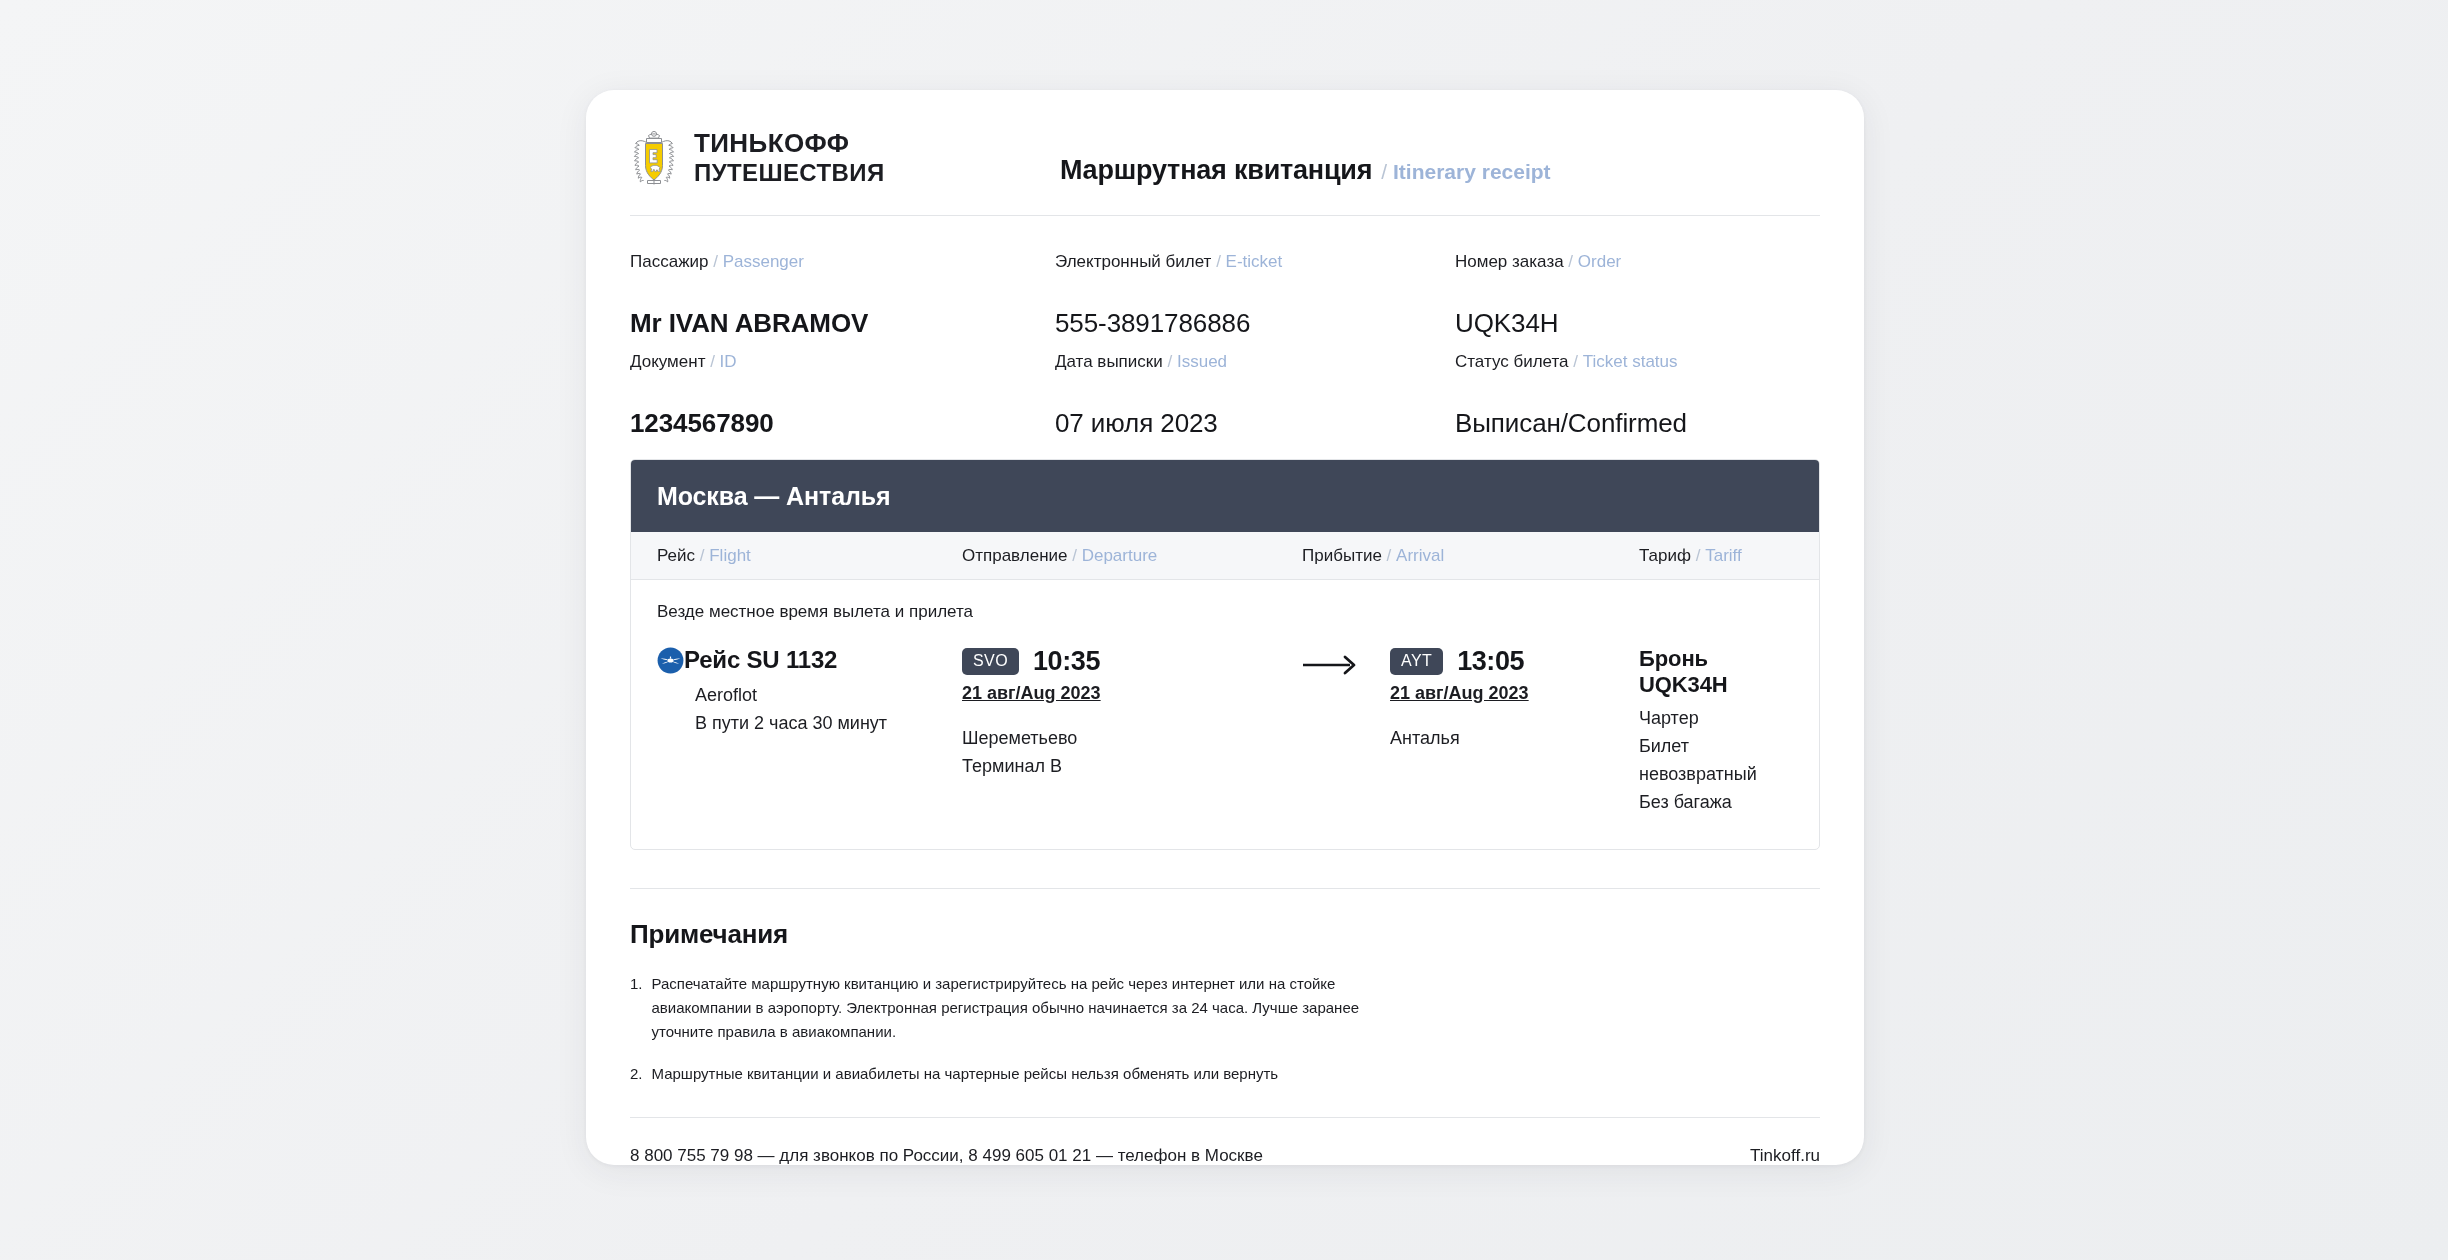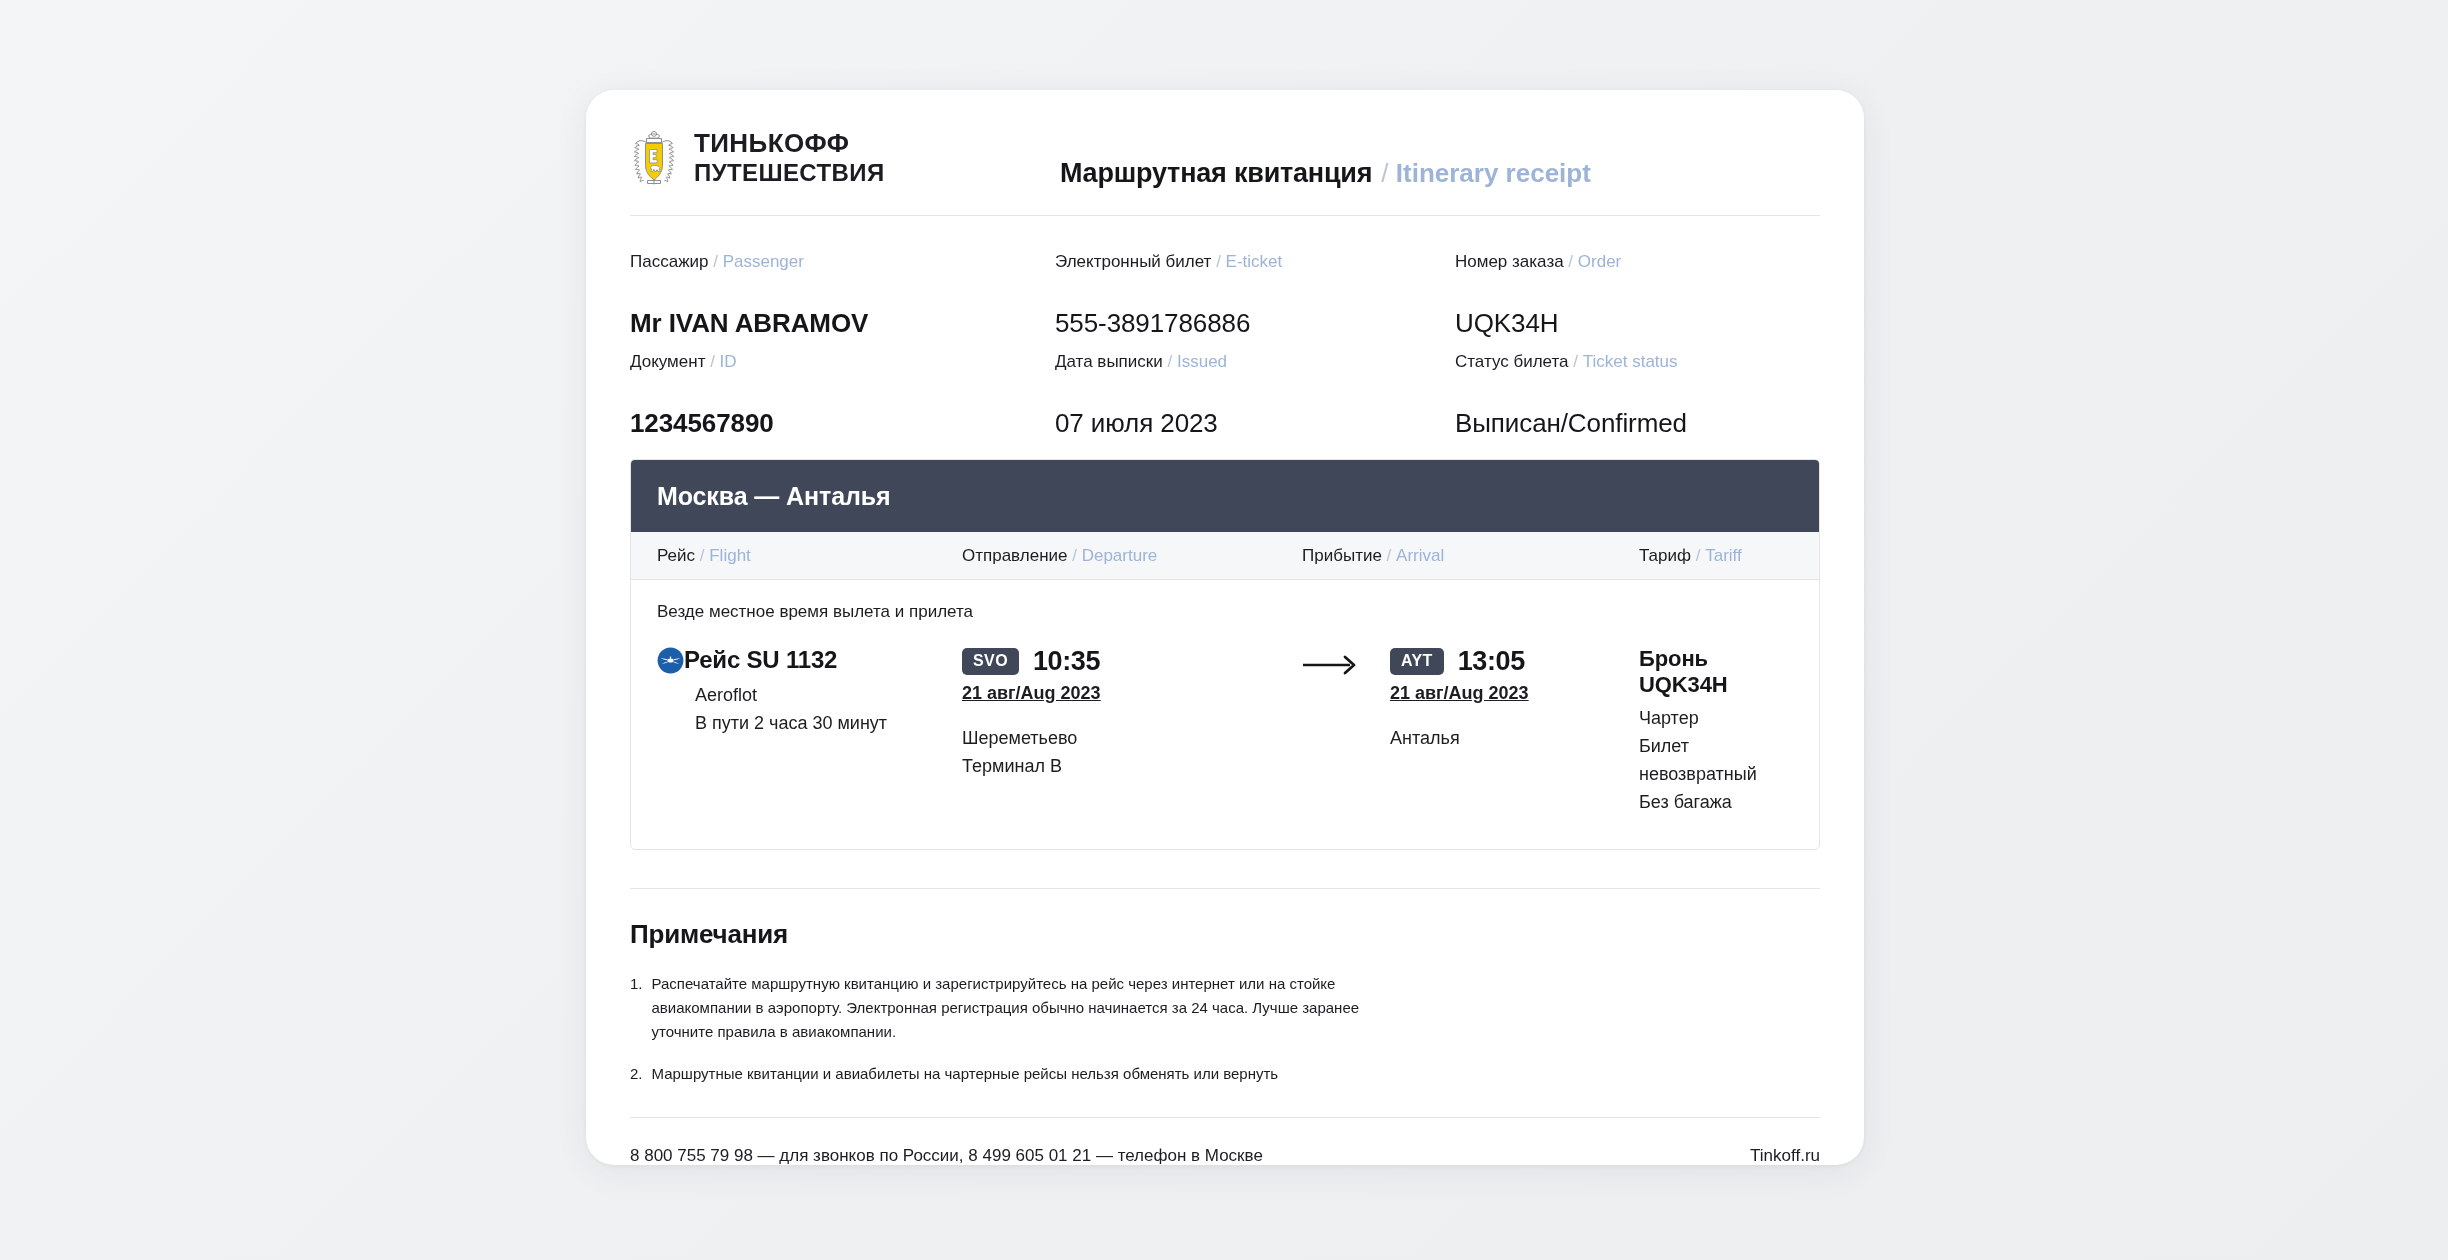--- a/index.html
+++ b/index.html
@@ -69,21 +69,21 @@
     align-items: baseline;
     gap: 9px;
   }
   .doc-title-ru {
     font-size: 27px;
     font-weight: bold;
     color: #15161a;
     letter-spacing: -.2px;
   }
   .doc-title-en {
-    font-size: 26px;
+    font-size: 21px;
     font-weight: bold;
     color: #9db4d8;
     margin-top: 31px;
   }
   .slash { color: #b9c4d4; font-weight: normal; }
 
   .rule {
     height: 1px;
     background: #e3e5e8;
     width: 100%;
@@ -183,21 +183,21 @@
   .time-main {
     display: flex;
     align-items: center;
     gap: 14px;
     margin-bottom: 6px;
   }
   .iata-badge {
     background: #3f4758;
     color: #ffffff;
     font-size: 16px;
-    font-weight: bold;
+    font-weight: normal;
     letter-spacing: .4px;
     border-radius: 5px;
     padding: 5px 11px 6px 11px;
     line-height: 1;
   }
   .time-val {
     font-size: 27px;
     font-weight: bold;
     color: #15161a;
     letter-spacing: -.4px;

